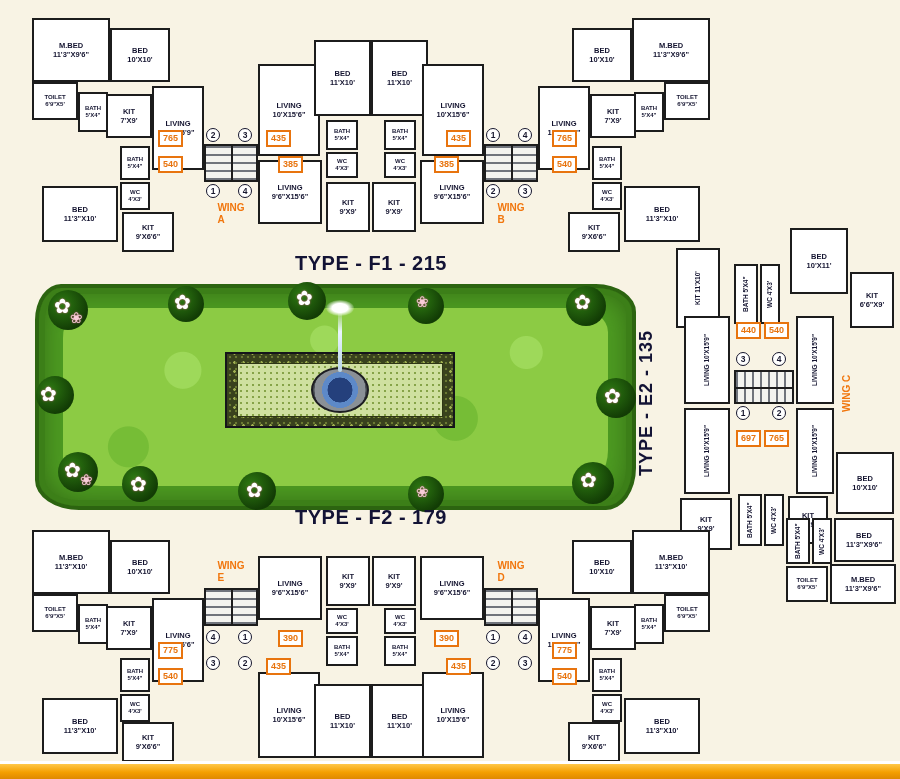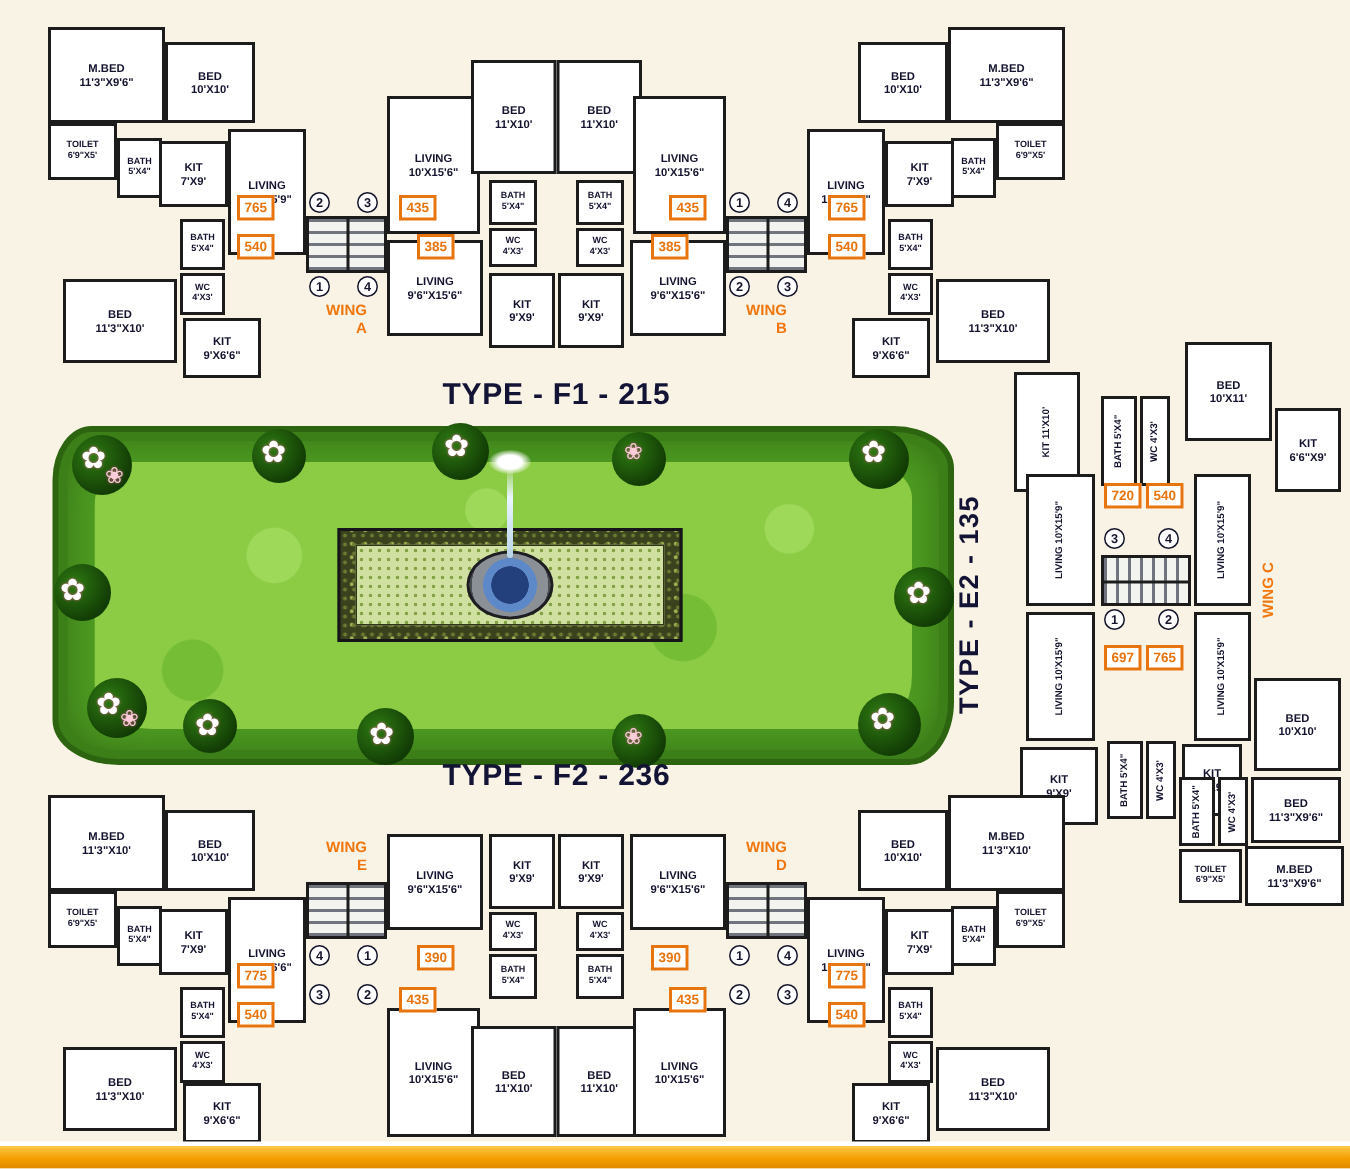--- a/index.html
+++ b/index.html
@@ -12,21 +12,21 @@
   .badge{position:absolute;background:#fff;border:2px solid #e8740e;color:#e8740e;font-weight:700;font-size:9px;
          padding:0 3px;line-height:13px;z-index:6;}
   .flat{position:absolute;width:14px;height:14px;border:1.5px solid #15152c;border-radius:50%;background:#fff;
         font-size:8.5px;font-weight:700;color:#15152c;display:flex;align-items:center;justify-content:center;z-index:6;box-sizing:border-box;}
   .stair{position:absolute;background:repeating-linear-gradient(180deg,#70747c 0 2px,#f3f3ef 2px 8px);
          border:2px solid #1c1c1c;box-sizing:border-box;z-index:3;}
   .stair::after{content:"";position:absolute;left:50%;top:0;bottom:0;width:2px;background:#1c1c1c;}
   .stair-h{position:absolute;background:repeating-linear-gradient(90deg,#70747c 0 2px,#f3f3ef 2px 8px);
          border:2px solid #1c1c1c;box-sizing:border-box;z-index:3;}
   .stair-h::after{content:"";position:absolute;top:50%;left:0;right:0;height:2px;background:#1c1c1c;}
-  .wing{position:absolute;color:#f1760d;font-weight:700;font-size:10px;text-align:right;white-space:pre-line;
+  .wing{position:absolute;color:#f1760d;font-weight:700;font-size:10px;text-align:left;white-space:pre-line;
         line-height:1.25;z-index:5;display:flex;align-items:center;justify-content:center;}
   .title{position:absolute;color:#131335;font-weight:700;font-size:20px;letter-spacing:0.5px;text-align:center;z-index:5;}
   .vtitle{writing-mode:vertical-rl;transform:rotate(180deg);font-size:18px;letter-spacing:1px;}
   .garden{position:absolute;left:35px;top:284px;width:601px;height:226px;background:#4f9e23;
           border:4px solid #2c6410;border-radius:26px 40px 30px 44px/36px 28px 42px 30px;
           box-shadow:inset 0 0 0 6px #3c7f18, inset 0 0 34px #2c5f10;z-index:1;box-sizing:border-box;}
   .lawn{position:absolute;left:24px;top:20px;right:24px;bottom:20px;background:#8ccb44;
         border-radius:20px 34px 26px 38px/30px 24px 36px 26px;
         background-image:radial-gradient(circle at 22% 35%,#9ed95a 0 18px,transparent 19px),
           radial-gradient(circle at 72% 62%,#76bd36 0 22px,transparent 23px),
@@ -210,31 +210,31 @@
 <div class="room" style="left:834px;top:518px;width:60px;height:44px">BED
 11'3"X9'6"</div>
 <div class="room" style="left:830px;top:564px;width:66px;height:40px">M.BED
 11'3"X9'6"</div>
 <div class="room sm" style="left:786px;top:566px;width:42px;height:36px">TOILET
 6'9"X5'</div>
 
 <div class="stair-h" style="left:734px;top:370px;width:60px;height:34px"></div>
 <div class="wing vtext" style="left:838px;top:354px;width:18px;height:78px">WING C</div>
 
-<div class="badge" style="left:736px;top:322px">720</div>
+<div class="badge" style="left:736px;top:322px">440</div>
 <div class="badge" style="left:764px;top:322px">540</div>
 <div class="badge" style="left:736px;top:430px">697</div>
 <div class="badge" style="left:764px;top:430px">765</div>
 
 <div class="flat" style="left:736px;top:352px">3</div>
 <div class="flat" style="left:772px;top:352px">4</div>
 <div class="flat" style="left:736px;top:406px">1</div>
 <div class="flat" style="left:772px;top:406px">2</div>
 
-<div class="title" style="left:281px;top:506px;width:180px">TYPE - F2 - 236</div>
+<div class="title" style="left:281px;top:506px;width:180px">TYPE - F2 - 179</div>
 
 <div class="room" style="left:32px;top:530px;width:78px;height:64px">M.BED
 11'3"X10'</div>
 <div class="room" style="left:110px;top:540px;width:60px;height:54px">BED
 10'X10'</div>
 <div class="room sm" style="left:32px;top:594px;width:46px;height:38px">TOILET
 6'9"X5'</div>
 <div class="room sm" style="left:78px;top:604px;width:30px;height:40px">BATH
 5'X4"</div>
 <div class="room" style="left:106px;top:606px;width:46px;height:44px">KIT

